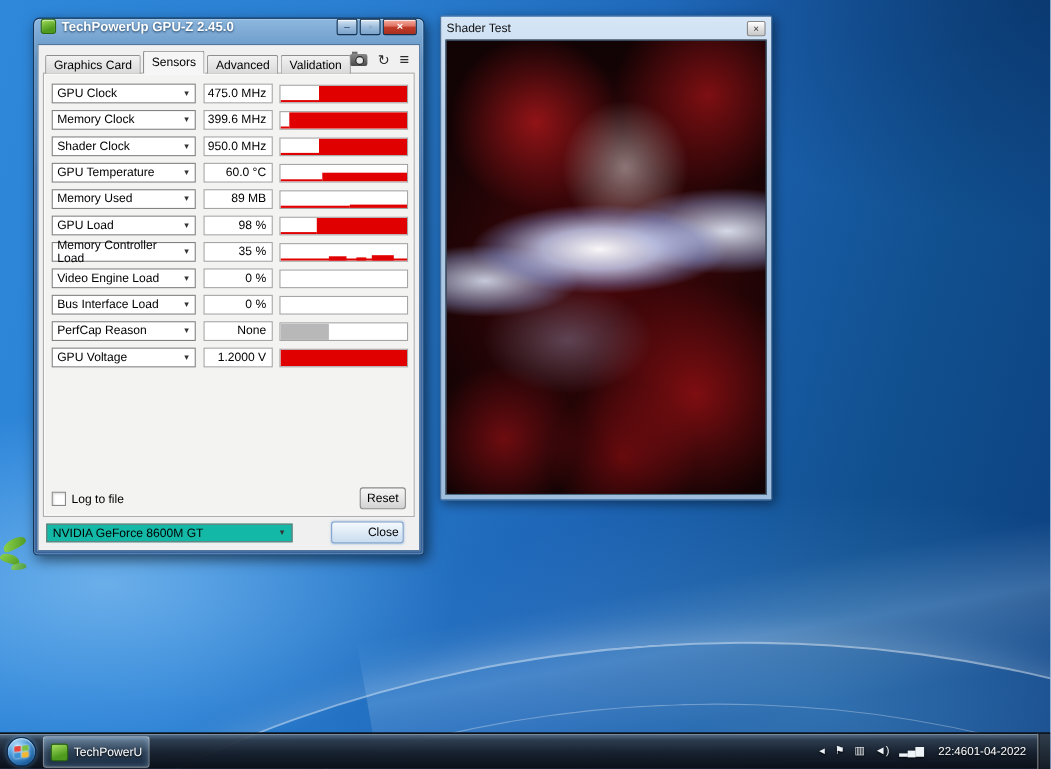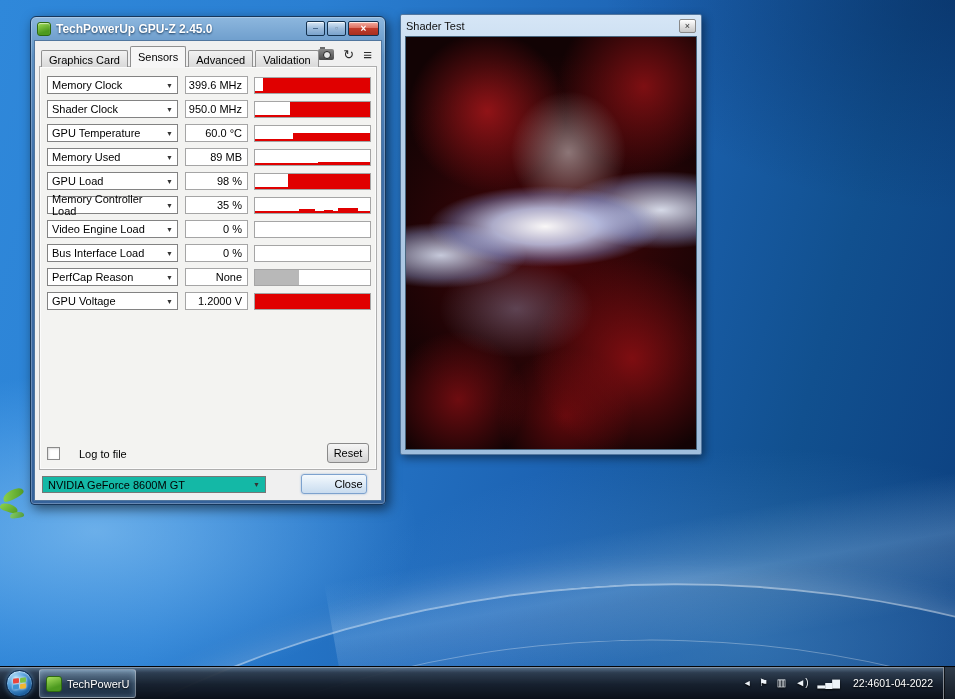--- a/index.html
+++ b/index.html
@@ -24,21 +24,21 @@
   .leaf1 { width:22px; height:9px; left:2px; top:8px; transform:rotate(-28deg); }
   .leaf2 { width:18px; height:8px; left:0px; top:22px; transform:rotate(18deg); }
   .leaf3 { width:14px; height:6px; left:10px; top:30px; transform:rotate(-8deg); opacity:.85; }
 
   
   .gpuz { position:absolute; left:30px; top:16px; width:356px; height:489px;
     background:linear-gradient(180deg,#8db7de 0%, #5c8fc2 8%, #3f6fa8 30%, #35629a 100%);
     border:1px solid #15365b; border-radius:6px 6px 4px 4px;
     box-shadow:0 0 0 1px rgba(255,255,255,.25) inset, 3px 4px 12px rgba(0,0,0,.55);
     padding:0 3px 3px 3px; }
-  .gpuz-titlebar { height:23px; display:flex; align-items:center; gap:5px; padding:0 3px; color:#fff; }
+  .gpuz-titlebar { height:23px; display:flex; align-items:flex-start; gap:5px; padding:0 3px; color:#fff; }
   .gpuz-title { font-size:12px; font-weight:bold; text-shadow:0 1px 2px #173a5e; flex:1; white-space:nowrap; overflow:hidden; }
   .app-icon { width:14px; height:14px; border-radius:3px; background:linear-gradient(160deg,#9fdc55,#4d9a1f 70%); border:1px solid #2e6a10; box-shadow:inset 0 1px 1px rgba(255,255,255,.6); flex:none; }
   .caption-btns { display:flex; gap:2px; align-items:center; }
   .winbtn { width:19px; height:15px; border:1px solid #14324f; border-radius:2px; font-size:9px; line-height:1;
     display:flex; align-items:center; justify-content:center; color:#16365c;
     background:linear-gradient(180deg,#d9e8f6,#9dbcdc 50%,#7aa3cc); box-shadow:inset 0 1px 0 rgba(255,255,255,.7); }
   .winbtn.disabled { color:#7f94aa; }
   .winbtn.close { width:31px; color:#fff; font-size:10px; font-weight:bold;
     background:linear-gradient(180deg,#f5b0a4,#de7060 45%,#c13c2a 50%,#a82f1f); }
 
@@ -57,21 +57,21 @@
 
   .sensor-panel { position:absolute; left:4px; right:4px; top:25px; height:404px; background:#f3f3f1; border:1px solid #aeaeae; box-shadow:inset 0 0 0 1px #fbfbfb; }
   .sensor-rows { padding-top:9px; }
   .sensor-row { display:flex; align-items:center; height:18px; margin:0 0 6px 7px; }
   .sensor-dd { width:131px; height:18px; background:#fff; border:1px solid #828282; display:flex; align-items:center; justify-content:space-between; padding:0 4px 0 4px; font-size:11px; }
   .dd-arrow { font-size:7px; color:#333; margin-left:3px; }
   .sensor-val { width:63px; height:18px; background:#fff; border:1px solid #a5a5a5; margin-left:7px; font-size:11px; display:flex; align-items:center; justify-content:flex-end; padding-right:5px; }
   .sensor-graph { width:117px; height:17px; background:#fff; border:1px solid #a5a5a5; margin-left:6px; position:relative; overflow:hidden; }
   .gseg { position:absolute; bottom:0; }
 
-  .log-row { position:absolute; left:7px; bottom:9px; display:flex; align-items:center; gap:19px; font-size:11px; }
+  .log-row { position:absolute; left:7px; bottom:9px; display:flex; align-items:center; gap:5px; font-size:11px; }
   .checkbox { width:13px; height:13px; background:#fff; border:1px solid #8a8a8a; box-shadow:inset 1px 1px 2px rgba(0,0,0,.15); }
   .reset-btn { position:absolute; right:7px; bottom:6px; width:42px; height:20px; font-size:11px; color:#000;
     background:linear-gradient(#f5f5f5,#e8e8e8 45%,#d2d2d2); border:1px solid #8a8a8a; border-radius:3px;
     display:flex; align-items:center; justify-content:center; }
 
   .bottom-bar { position:absolute; left:4px; right:4px; bottom:5px; height:21px; }
   .gpu-select { position:absolute; left:3px; top:2px; width:224px; height:17px; background:#14b8a6; border:1px solid #777;
     display:flex; align-items:center; justify-content:space-between; padding:0 5px; font-size:11px; }
   .close-btn { position:absolute; right:10px; top:0; width:66px; height:20px; font-size:11px; color:#000;
     background:linear-gradient(#f4f9fd,#e0ecf7 45%,#c9dcef); border:1px solid #7da2ce; border-radius:3px;
@@ -162,20 +162,31 @@
         </div>
       <div class="toolbar">
         <div class="camera-icon"></div>
         <div class="glyph-icon">↻</div>
         <div class="glyph-icon menu-glyph">≡</div>
       </div>
       <div class="sensor-panel">
         <div class="sensor-rows">
             <div class="sensor-row">
               <div class="sensor-dd">
+                <span>GPU Clock</span>
+                <span class="dd-arrow">▼</span>
+              </div>
+              <div class="sensor-val">475.0 MHz</div>
+              <div class="sensor-graph">
+                <div class="gseg" style="left: 0%; width: 30%; height: 10%; background: rgb(224, 0, 0);"></div>
+                <div class="gseg" style="left: 30%; width: 70%; height: 96%; background: rgb(224, 0, 0);"></div>
+              </div>
+            </div>
+            <div class="sensor-row">
+              <div class="sensor-dd">
                 <span>Memory Clock</span>
                 <span class="dd-arrow">▼</span>
               </div>
               <div class="sensor-val">399.6 MHz</div>
               <div class="sensor-graph">
                 <div class="gseg" style="left: 0%; width: 7%; height: 10%; background: rgb(224, 0, 0);"></div>
                 <div class="gseg" style="left: 7%; width: 93%; height: 96%; background: rgb(224, 0, 0);"></div>
               </div>
             </div>
             <div class="sensor-row">

